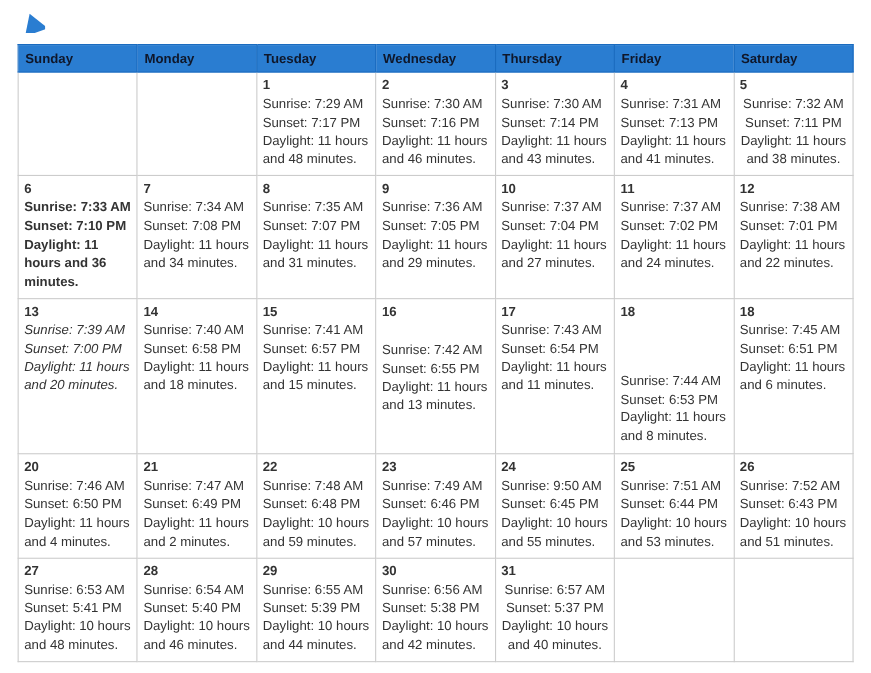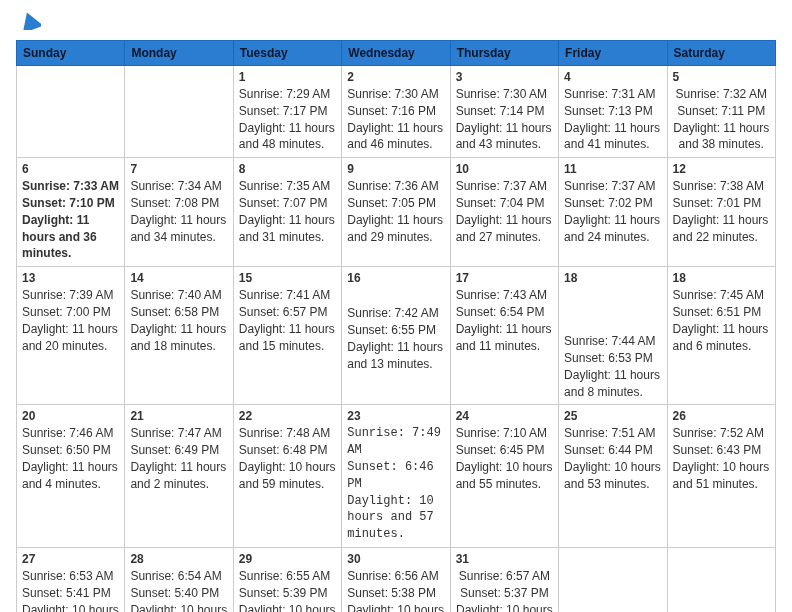--- a/index.html
+++ b/index.html
@@ -204,21 +204,21 @@
           <td>
             <span class="day-number">12</span>
             <div class="day-detail" style="white-space: pre-line;">Sunrise: 7:38 AM
 Sunset: 7:01 PM
 Daylight: 11 hours and 22 minutes.</div>
           </td>
         </tr>
         <tr>
           <td>
             <span class="day-number">13</span>
-            <div class="day-detail" style="white-space: pre-line;">Sunrise: 7:39 AM
+            <div class="day-detail" style="white-space: pre-line; font-style: italic;">Sunrise: 7:39 AM
 Sunset: 7:00 PM
 Daylight: 11 hours and 20 minutes.</div>
           </td>
           <td>
             <span class="day-number">14</span>
             <div class="day-detail" style="white-space: pre-line;">Sunrise: 7:40 AM
 Sunset: 6:58 PM
 Daylight: 11 hours and 18 minutes.</div>
           </td>
           <td>
@@ -266,27 +266,27 @@
 Daylight: 11 hours and 2 minutes.</div>
           </td>
           <td>
             <span class="day-number">22</span>
             <div class="day-detail" style="white-space: pre-line;">Sunrise: 7:48 AM
 Sunset: 6:48 PM
 Daylight: 10 hours and 59 minutes.</div>
           </td>
           <td>
             <span class="day-number">23</span>
-            <div class="day-detail" style="white-space: pre-line; font-family: Liberation Mono, monospace;">Sunrise: 7:49 AM
+            <div class="day-detail" style="white-space: pre-line;">Sunrise: 7:49 AM
 Sunset: 6:46 PM
 Daylight: 10 hours and 57 minutes.</div>
           </td>
           <td>
             <span class="day-number">24</span>
-            <div class="day-detail" style="white-space: pre-line;">Sunrise: 7:10 AM
+            <div class="day-detail" style="white-space: pre-line;">Sunrise: 9:50 AM
 Sunset: 6:45 PM
 Daylight: 10 hours and 55 minutes.</div>
           </td>
           <td>
             <span class="day-number">25</span>
             <div class="day-detail" style="white-space: pre-line;">Sunrise: 7:51 AM
 Sunset: 6:44 PM
 Daylight: 10 hours and 53 minutes.</div>
           </td>
           <td>

